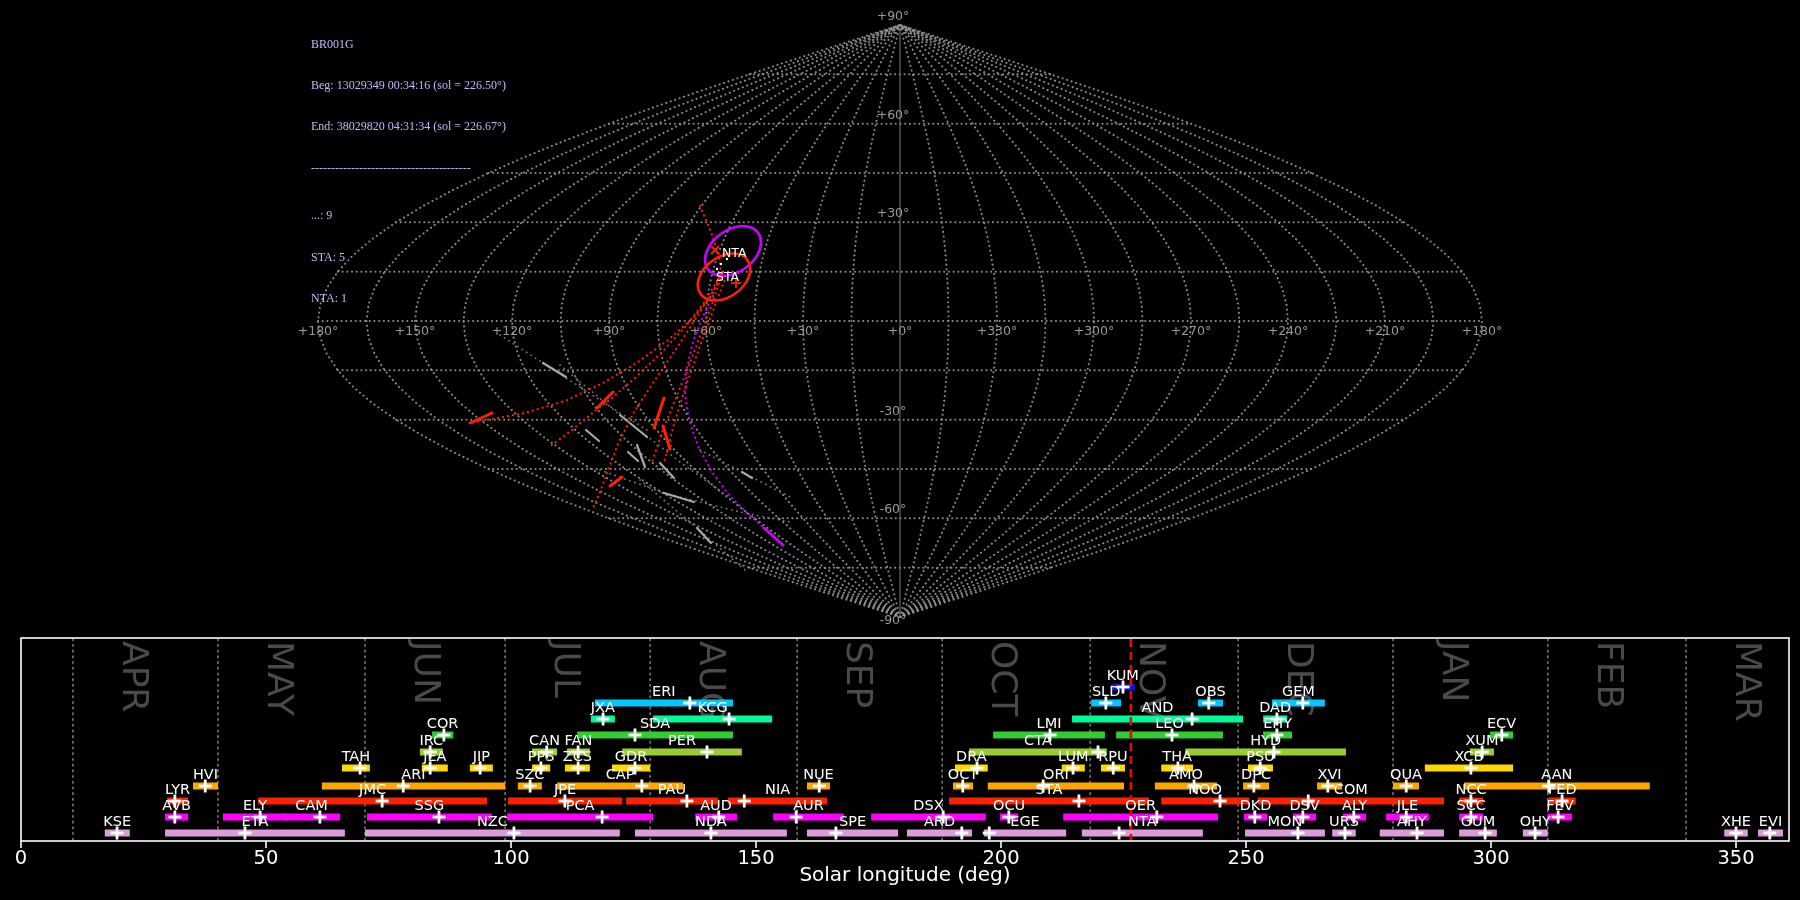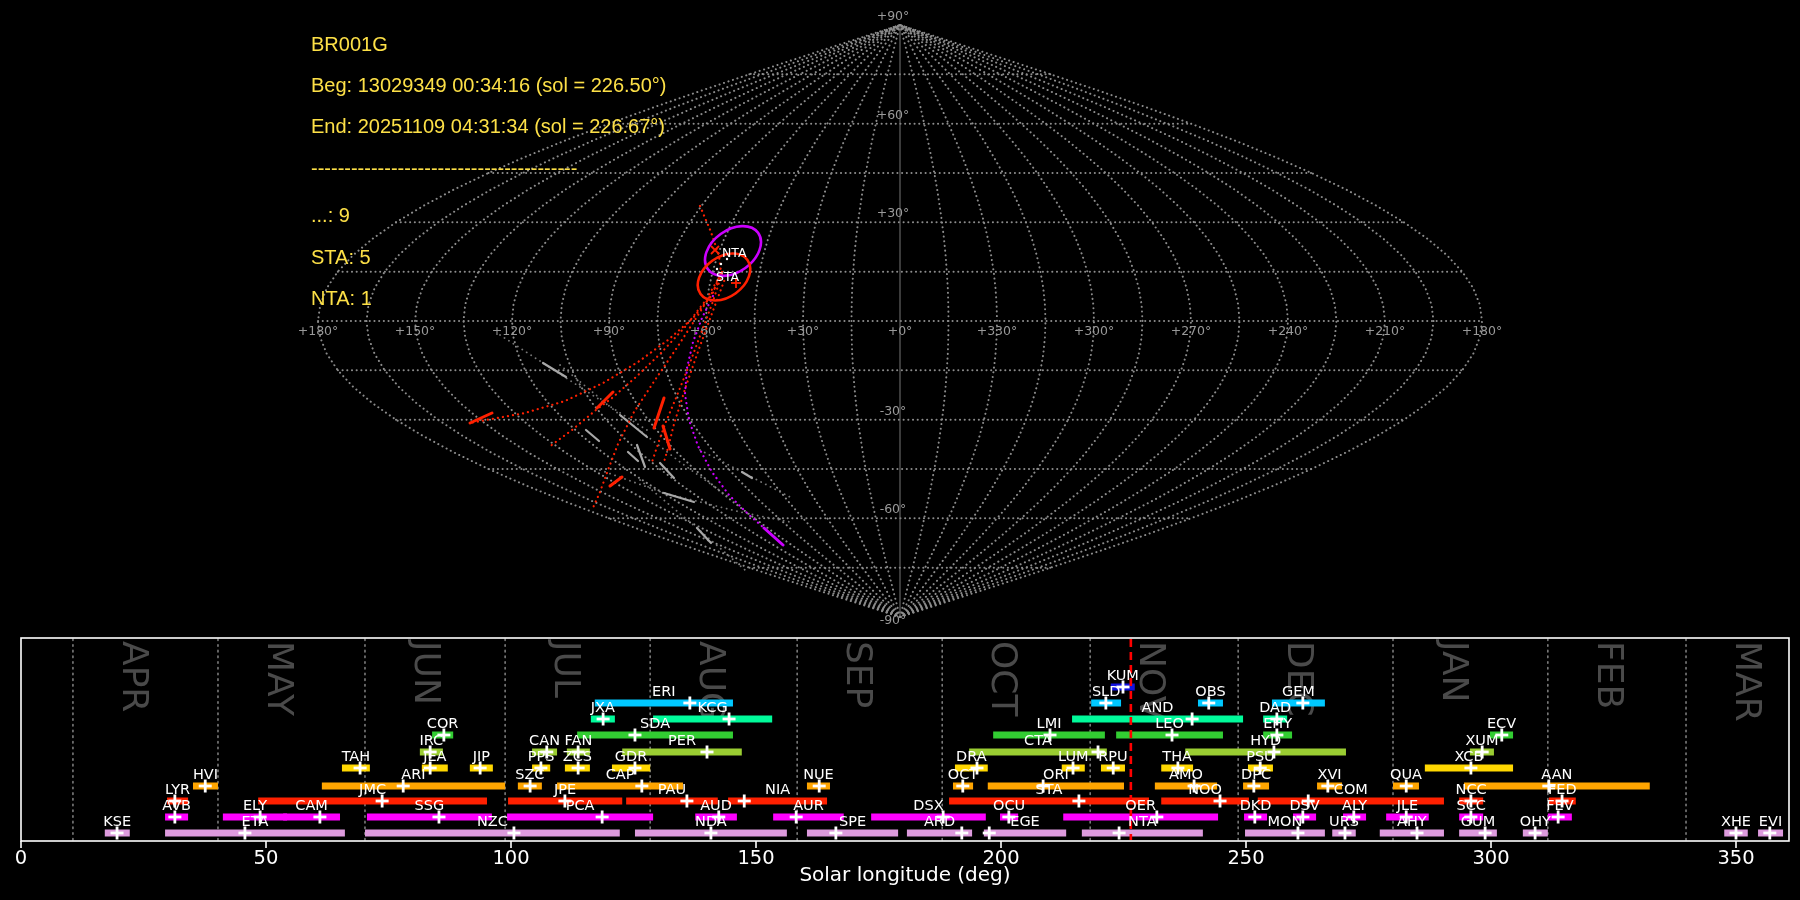--- a/index.html
+++ b/index.html
@@ -1,19 +1,19 @@
 <!DOCTYPE html>
 <html><head>
 <meta charset="utf-8">
 <style>
   html,body{margin:0;padding:0;background:#000;width:1800px;height:900px;overflow:hidden}
   #app{position:relative;width:1800px;height:900px;background:#000;font-family:"DejaVu Sans",sans-serif}
   #plot-svg{position:absolute;left:0;top:0}
-  #info{position:absolute;left:311px;top:10px;color:#fde047;font-family:Liberation Sans, sans-serif;
-        font-size:20px;line-height:13.8px;white-space:pre}
+  #info{position:absolute;left:311px;top:10px;color:#c4b5fd;font-family:Liberation Serif, serif;
+        font-size:12px;line-height:13.8px;white-space:pre}
   .iline{height:13.8px}
   .igap{margin-top:6px}
 </style>
 </head>
 <body>
 
 <div id="app">
   <svg id="plot-svg" width="1800" height="900" viewBox="0 0 1800 900">
       <line x1="749.3688686646035" y1="567.6675" x2="1050.6311313353965" y2="567.6675" stroke="#8c8c8c" stroke-width="2" stroke-linecap="round" stroke-dasharray="0.1 4.6" fill="none"></line>
       <line x1="609.0029999999999" y1="518.3340000000001" x2="1190.997" y2="518.3340000000001" stroke="#8c8c8c" stroke-width="2" stroke-linecap="round" stroke-dasharray="0.1 4.6" fill="none"></line>
@@ -495,19 +495,19 @@
       <text x="1246" y="864" font-family="&quot;DejaVu Sans&quot;,sans-serif" fill="#fff" font-size="19.5px" text-anchor="middle">250</text>
       <line x1="1491" y1="841" x2="1491" y2="848" stroke="#fff" stroke-width="1.6"></line>
       <text x="1491" y="864" font-family="&quot;DejaVu Sans&quot;,sans-serif" fill="#fff" font-size="19.5px" text-anchor="middle">300</text>
       <line x1="1736.0000000000002" y1="841" x2="1736.0000000000002" y2="848" stroke="#fff" stroke-width="1.6"></line>
       <text x="1736.0000000000002" y="864" font-family="&quot;DejaVu Sans&quot;,sans-serif" fill="#fff" font-size="19.5px" text-anchor="middle">350</text>
       <text x="905" y="881" font-family="&quot;DejaVu Sans&quot;,sans-serif" fill="#fff" font-size="20px" text-anchor="middle">Solar longitude (deg)</text>
     </svg>
   <div id="info">
     <div class="iline">BR001G</div>
     <div class="iline">Beg: 13029349 00:34:16 (sol = 226.50°)</div>
-    <div class="iline">End: 20251109 04:31:34 (sol = 226.67°)</div>
+    <div class="iline">End: 38029820 04:31:34 (sol = 226.67°)</div>
     <div class="iline">----------------------------------------</div>
     <div class="iline igap"><span>...:</span> <span>9</span></div>
     <div class="iline"><span>STA:</span> <span>5</span></div>
     <div class="iline"><span>NTA:</span> <span>1</span></div>
   </div>
 </div>
 
 </body></html>

